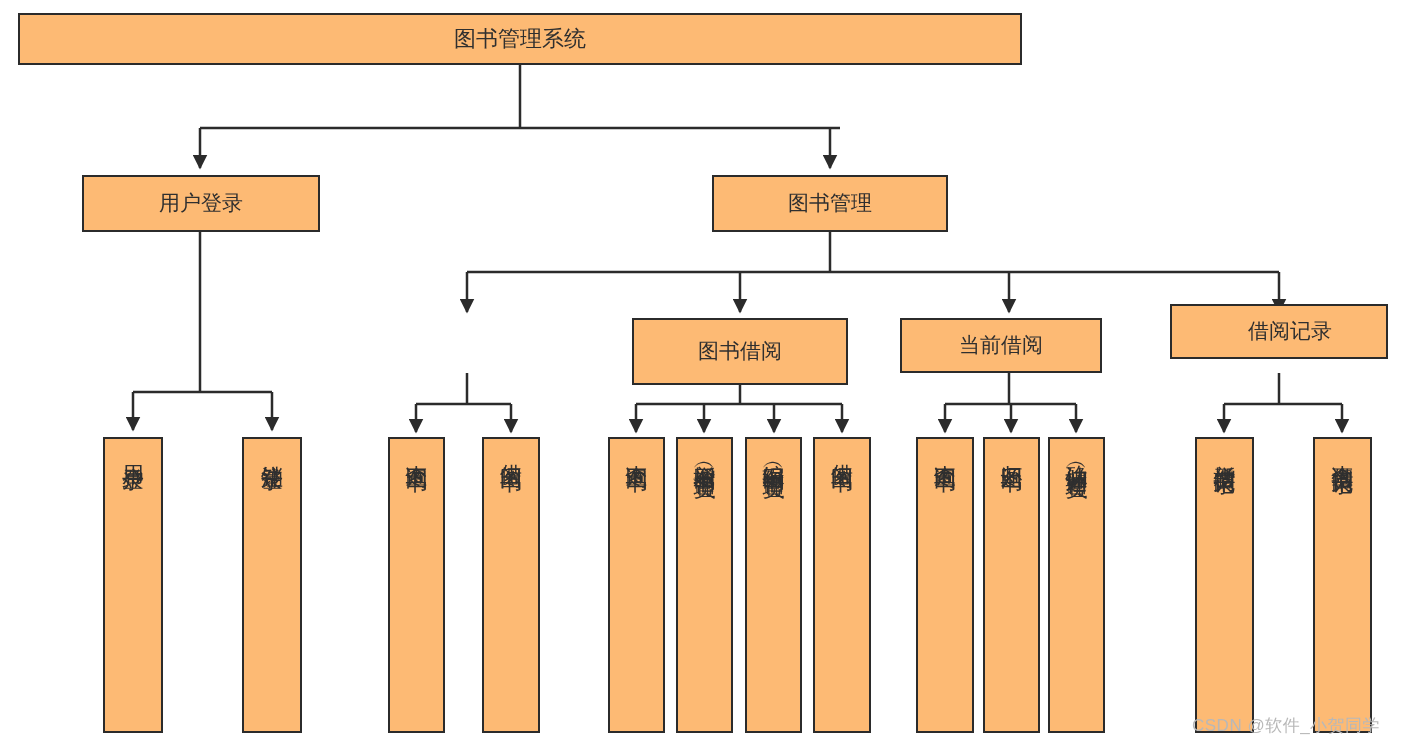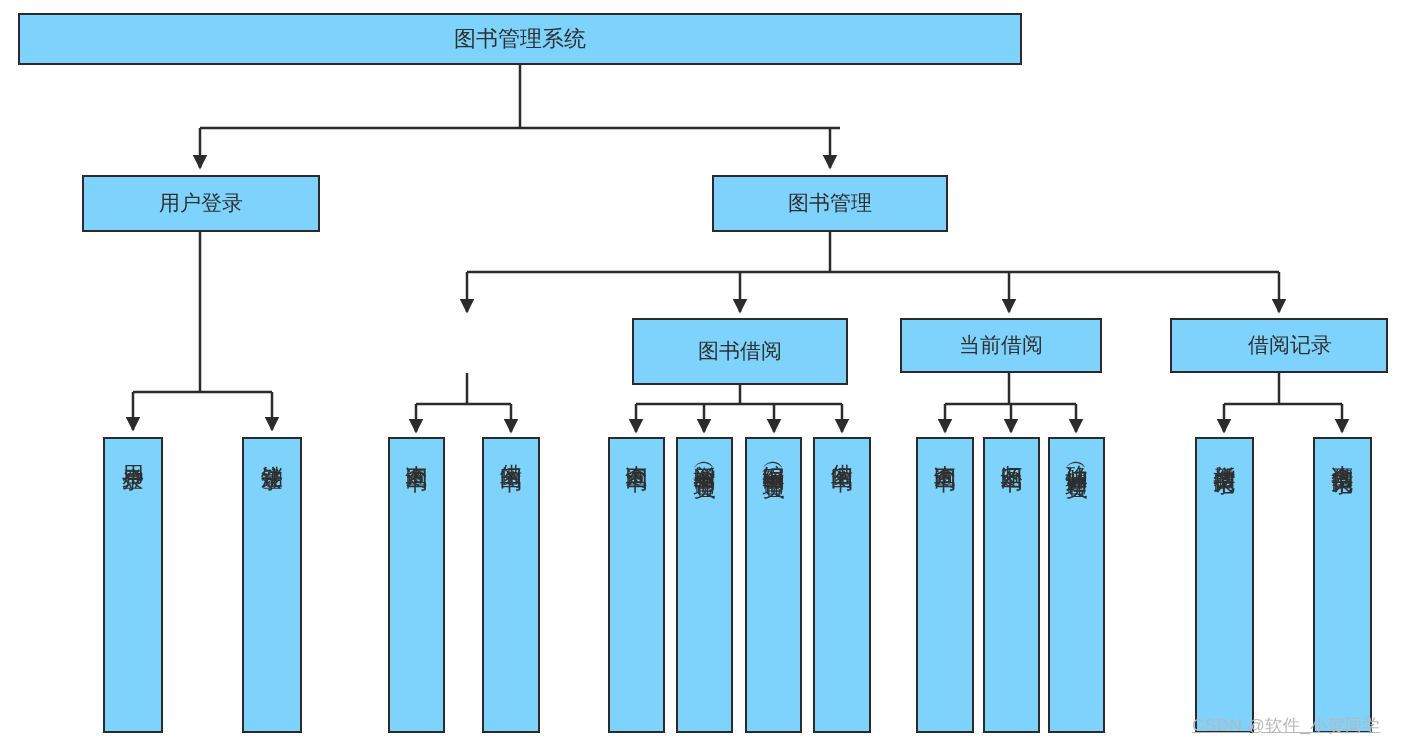--- a/index.html
+++ b/index.html
@@ -22,21 +22,21 @@
     position: absolute;
     left: 0;
     top: 0;
     width: 1405px;
     height: 747px;
     pointer-events: none;
   }
   .node {
     position: absolute;
     box-sizing: border-box;
-    background: #7dd3fc;
+    background: #fdba74;
     border: 2px solid #2b2b2b;
     display: flex;
     align-items: center;
     justify-content: center;
     line-height: 1.18;
   }
   .node .label {
     display: block;
     text-align: center;
     white-space: nowrap;
@@ -62,21 +62,20 @@
     letter-spacing: 2px;
     white-space: nowrap;
     line-height: 1;
   }
   .watermark {
     position: absolute;
     font-size: 17px;
     color: #b8b8b8;
     white-space: nowrap;
     letter-spacing: 0.5px;
-    text-decoration: underline;
   }
 </style>
 </head>
 <body>
 
 <div id="canvas">
 
   <svg class="edges" viewBox="0 0 1405 747" xmlns="http://www.w3.org/2000/svg">
     <defs>
       <marker id="arrow" viewBox="0 0 10 10" refX="9" refY="5" markerWidth="6" markerHeight="6" orient="auto-start-reverse">
@@ -141,21 +140,21 @@
 
 
   <div class="node horiz" style="left:632px; top:318px; width:216px; height:67px;">
     <span class="label">图书借阅</span>
   </div>
 
   <div class="node horiz" style="left:900px; top:318px; width:202px; height:55px;">
     <span class="label">当前借阅</span>
   </div>
 
-  <div class="node horiz" style="left:1170px; top:318px; width:218px; height:55px;padding-left:22px;">
+  <div class="node horiz" style="left:1170px; top:304px; width:218px; height:55px;padding-left:22px;">
     <span class="label">借阅记录</span>
   </div>
 
   <div class="node vert" style="left:103px; top:437px; width:60px; height:296px;">
     <span class="label">用户登录</span>
   </div>
 
   <div class="node vert" style="left:242px; top:437px; width:60px; height:296px;">
     <span class="label">注销登录</span>
   </div>

